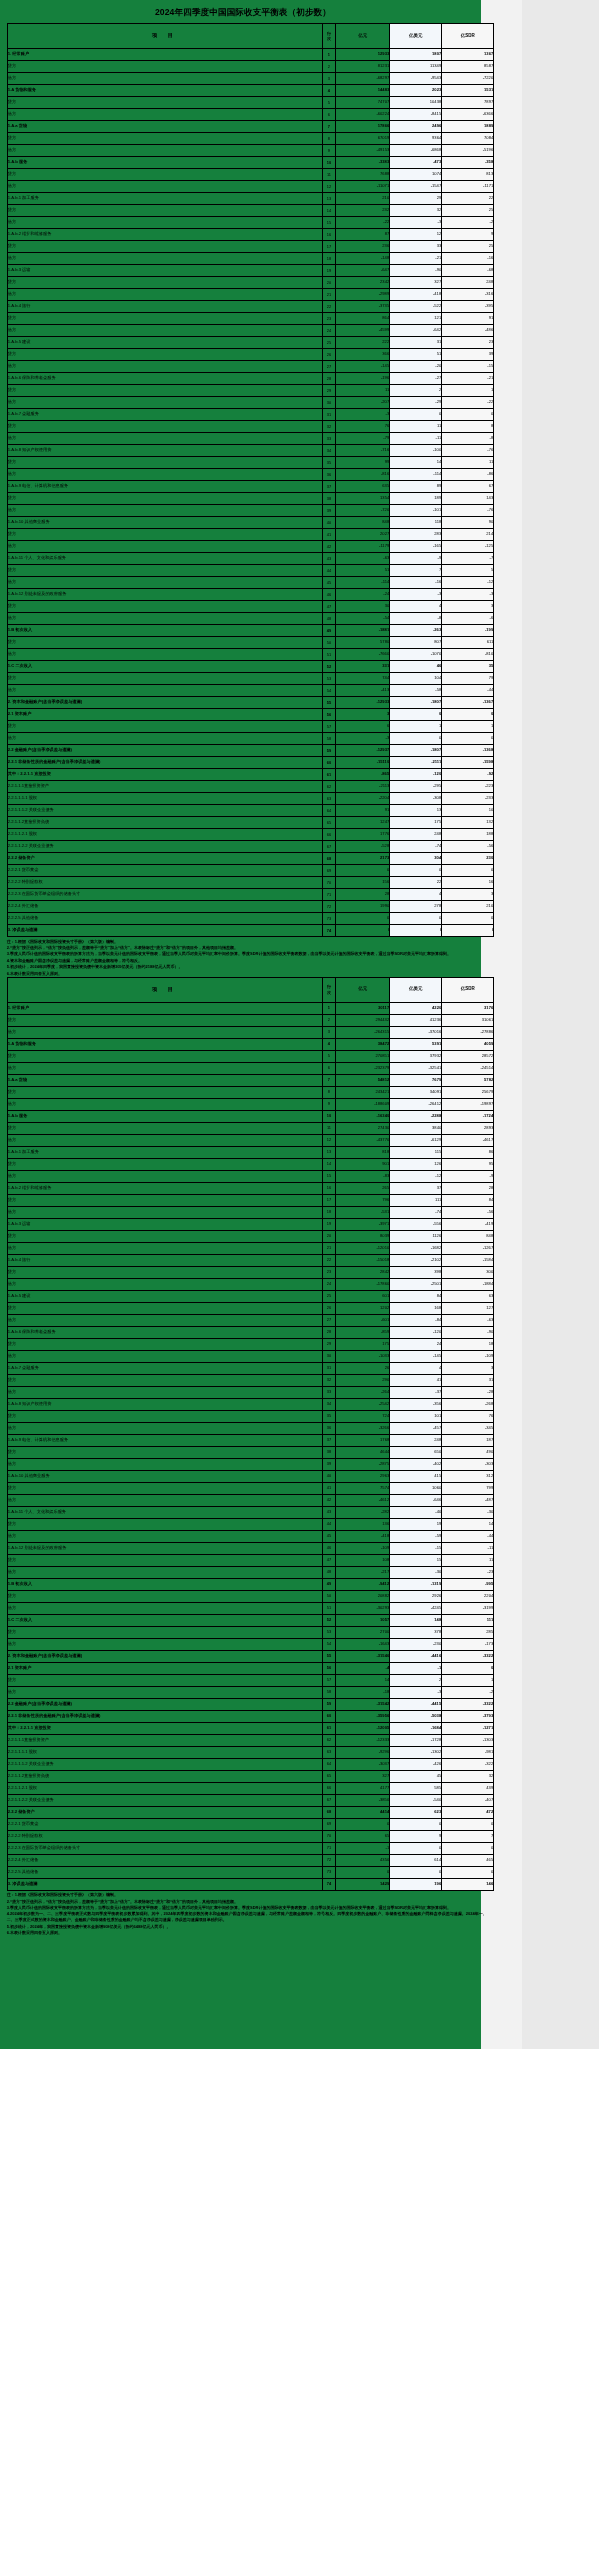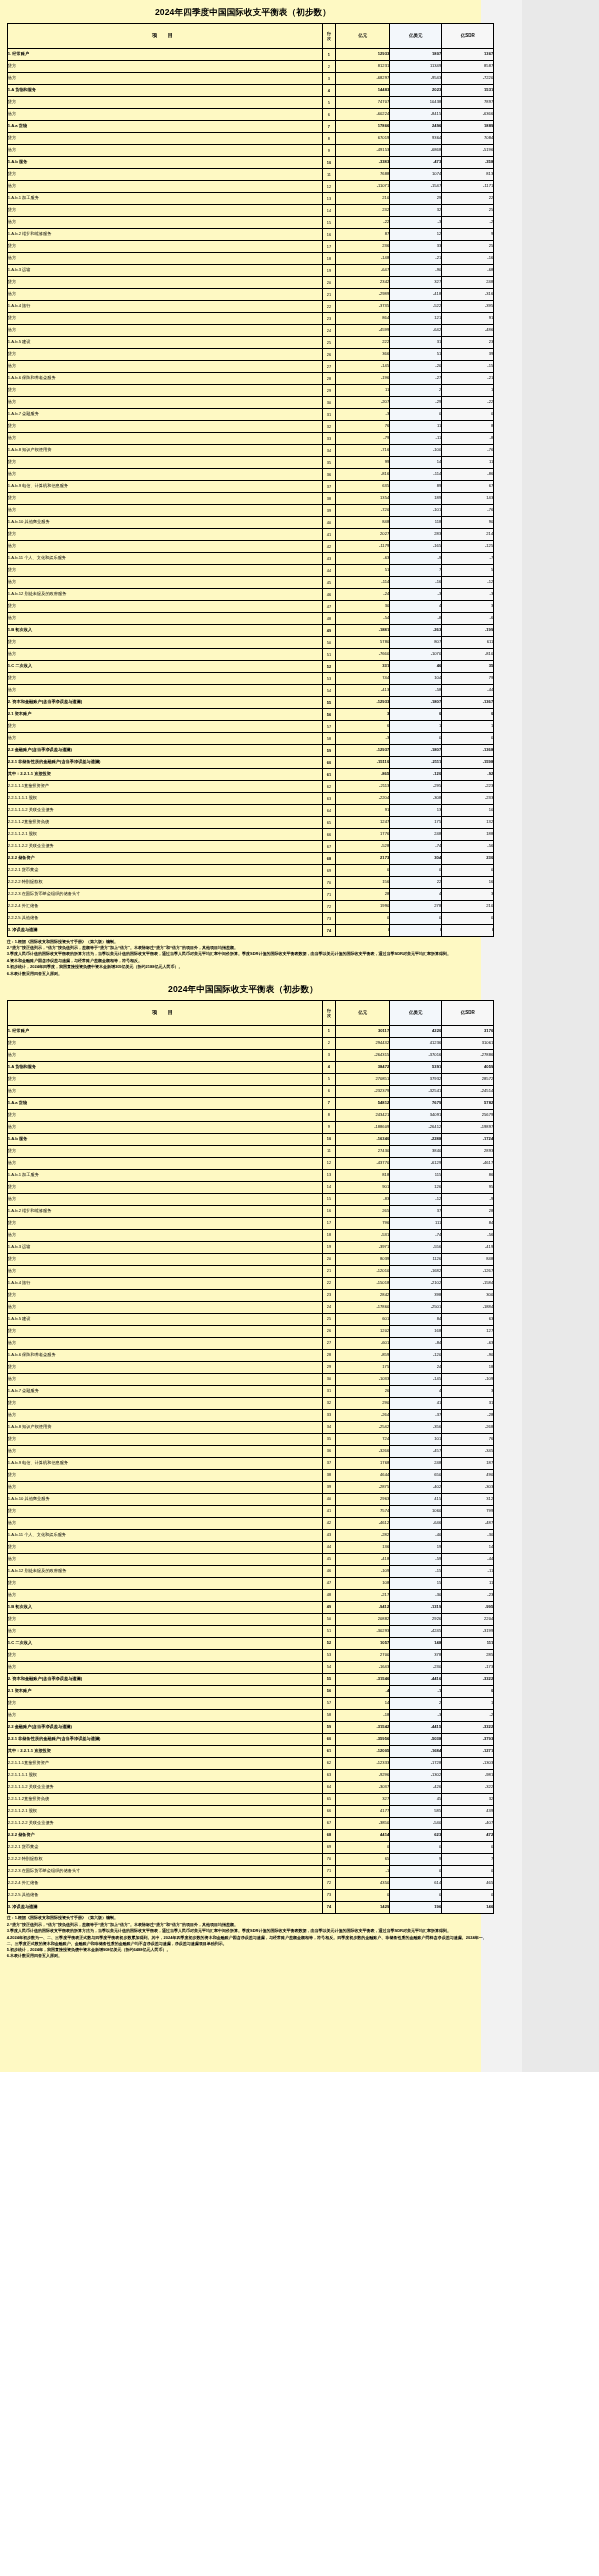--- a/index.html
+++ b/index.html
@@ -7,21 +7,21 @@
   body{
     width:600px;
     background:#ffffff;
     font-family:"Liberation Serif","DejaVu Serif",serif;
     color:#000;
     -webkit-font-smoothing:none;
   }
   .page{
     width:556px;
     position:relative;
-    background:#fef9c3;
+    background:#15803d;
   }
   
   .gutter{
     position:absolute;
     top:0;
     bottom:0;
     pointer-events:none;
   }
   .gutter-a{left:481px;width:41px;background:#f2f2f2;}
   .gutter-b{left:522px;width:77px;background:#e9e9e9;}
@@ -677,21 +677,20 @@
           <p>注：1.根据《国际收支和国际投资头寸手册》（第六版）编制。</p>
           <p>2.“贷方”按正值列示，“借方”按负值列示，差额等于“贷方”加上“借方”。本表除标注“贷方”和“借方”的项目外，其他项目均指差额。</p>
           <p>3.季度人民币计值的国际收支平衡表的折算方法为，当季以美元计值的国际收支平衡表，通过当季人民币对美元平均汇率中间价折算。季度SDR计值的国际收支平衡表数据，由当季以美元计值的国际收支平衡表，通过当季SDR对美元平均汇率折算得到。</p>
           <p>4.资本和金融账户因含净误差与遗漏，与经常账户差额金额相等，符号相反。</p>
           <p>5.初步统计，2024年四季度，我国直接投资负债中资本金新增305亿美元（折约2188亿元人民币）。</p>
           <p>6.本表计数采用四舍五入原则。</p>
         </div>
     </section>
 
     <section class="table-block">
-      <h1 class="tbl-title">2024年中国国际收支平衡表（初步数）</h1>
       <table class="bop">
         <colgroup>
           <col class="c-item">
             <col class="c-row">
             <col class="c-cny">
             <col class="c-usd">
             <col class="c-sdr">
         </colgroup>
         <thead>
           <tr>

